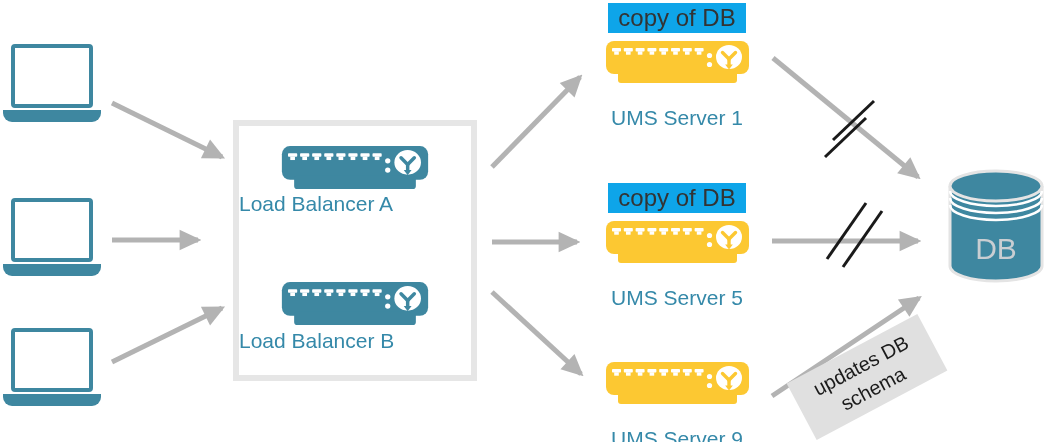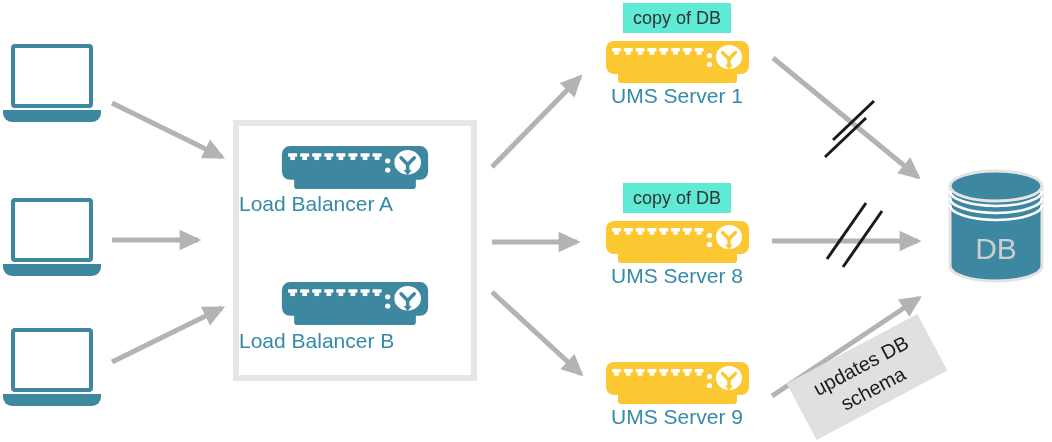--- a/index.html
+++ b/index.html
@@ -18,26 +18,26 @@
     border:6px solid #E6E6E6;background:#fff;z-index:2;
   }
   .lb-icon{position:absolute;left:41px;width:150px;height:45px;}
   .lb-label{
     position:absolute;left:0;width:100%;
     color:#3589A9;font-size:21px;line-height:24px;
   }
   
   .ums{position:absolute;left:597px;width:160px;text-align:center;z-index:2;}
   .ums-badge{
-    display:inline-block;background:#5eead4;color:#333333;
-    font-size:18px;line-height:24px;padding:3px 10px;
+    display:inline-block;background:#0ea5e9;color:#333333;
+    font-size:24px;line-height:24px;padding:3px 10px;
   }
   .ums-icon{width:145px;height:44px;margin:7px auto 0 auto;display:block;}
   .ums-icon.first{margin-top:0;}
-  .ums-label{color:#3589A9;font-size:21px;line-height:24px;margin-top:0;}
+  .ums-label{color:#3589A9;font-size:21px;line-height:24px;margin-top:22px;}
   
   #db{position:absolute;left:946px;top:166px;width:100px;height:120px;z-index:2;}
   
   #schema-note{
     position:absolute;left:793px;top:345px;width:148px;height:64px;
     background:#E0E0E0;color:#1A1A1A;font-size:20px;line-height:26px;
     text-align:center;transform:rotate(-28deg);z-index:2;
     display:flex;flex-direction:column;justify-content:center;
   }
 </style>
@@ -150,21 +150,21 @@
         <use href="#sym-server"></use>
       </svg>
     <div class="ums-label">UMS Server 1</div>
   </div>
 
   <div class="ums" style="top:183px">
     <span class="ums-badge">copy of DB</span>
     <svg class="ums-icon" style="color:#FCC832">
         <use href="#sym-server"></use>
       </svg>
-    <div class="ums-label">UMS Server 8</div>
+    <div class="ums-label">UMS Server 5</div>
   </div>
 
   <div class="ums" style="top:361px">
     <svg class="ums-icon first" style="color:#FCC832">
         <use href="#sym-server"></use>
       </svg>
     <div class="ums-label">UMS Server 9</div>
   </div>
 
   <svg id="db" viewBox="0 0 100 120">

